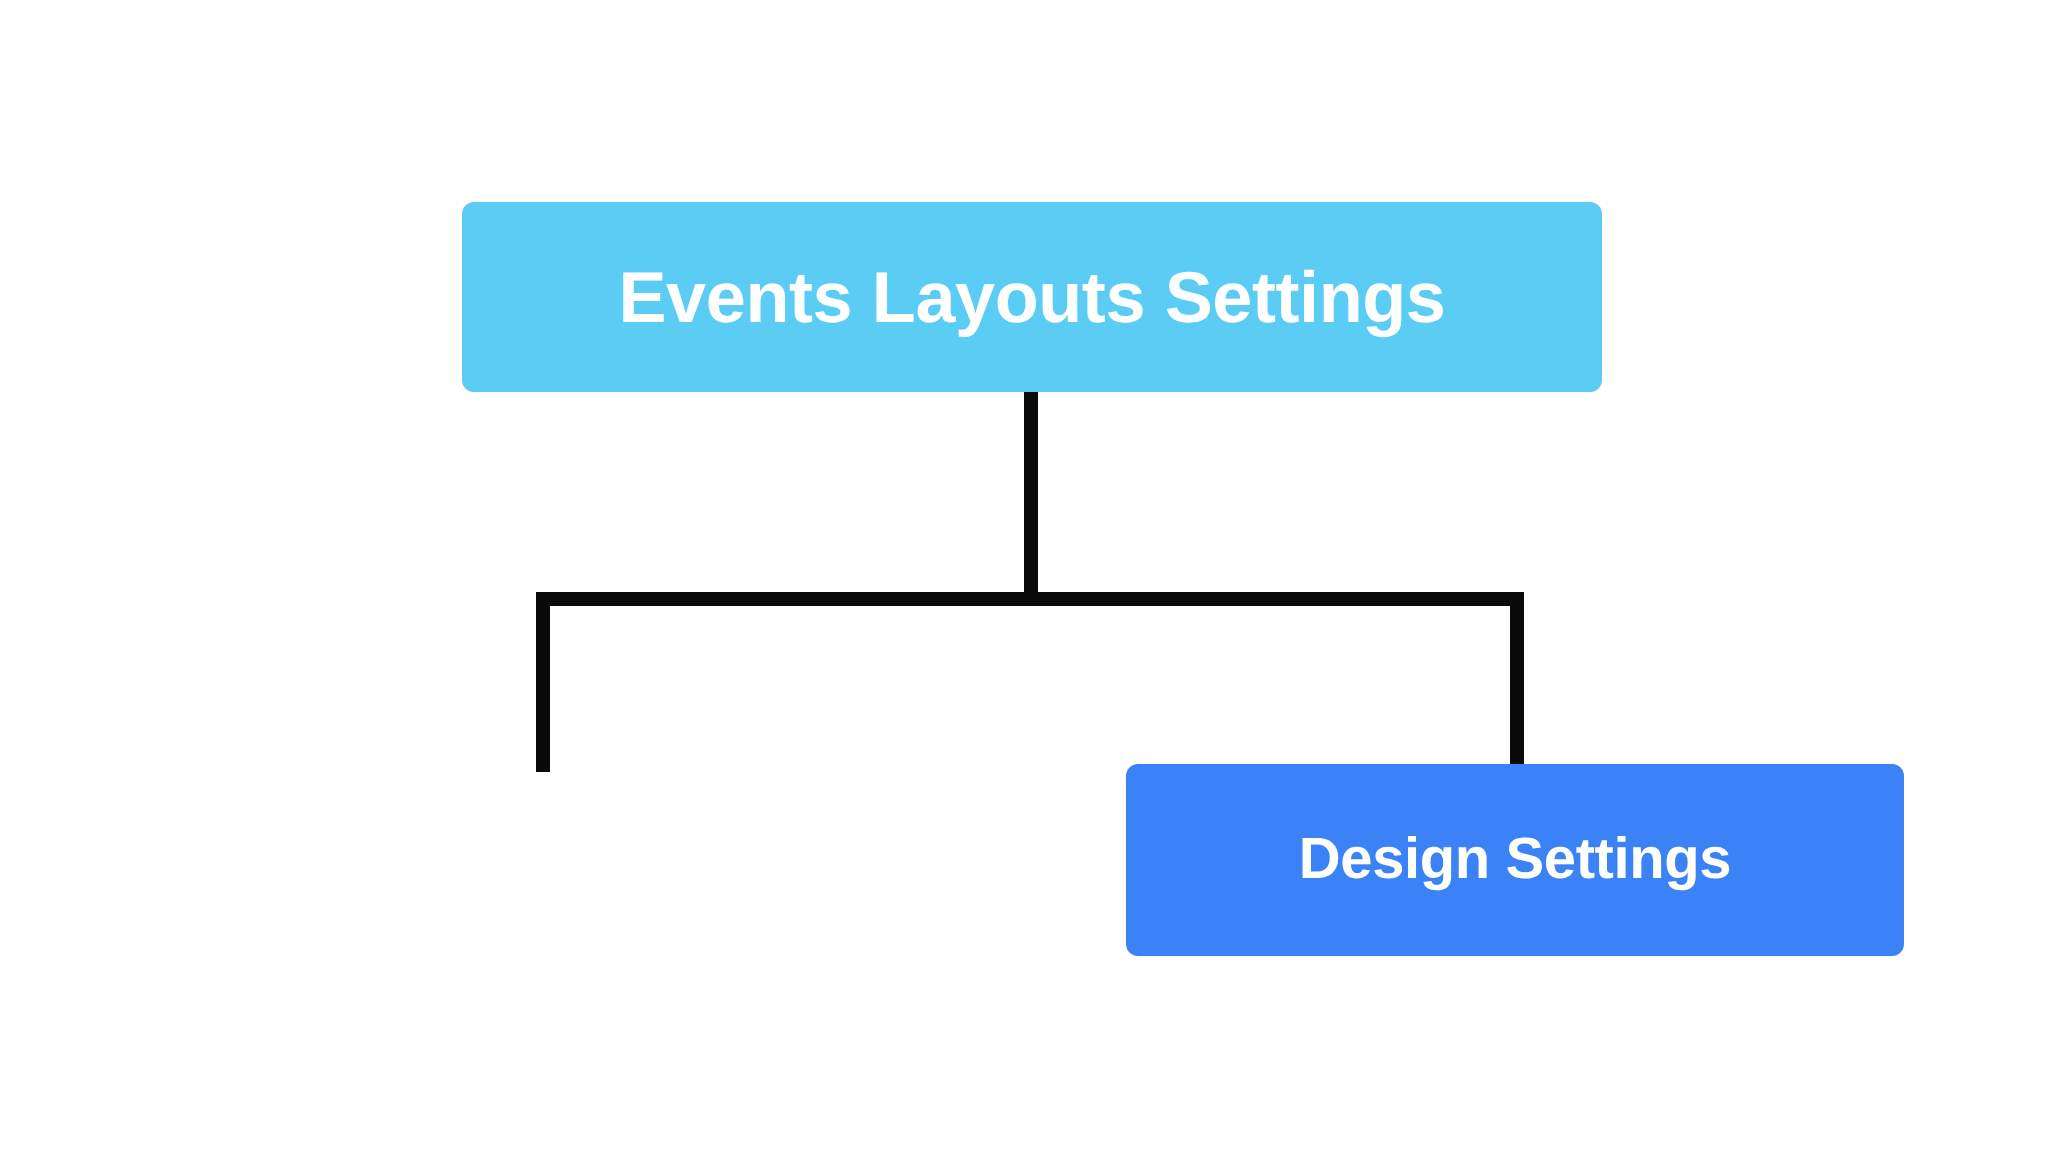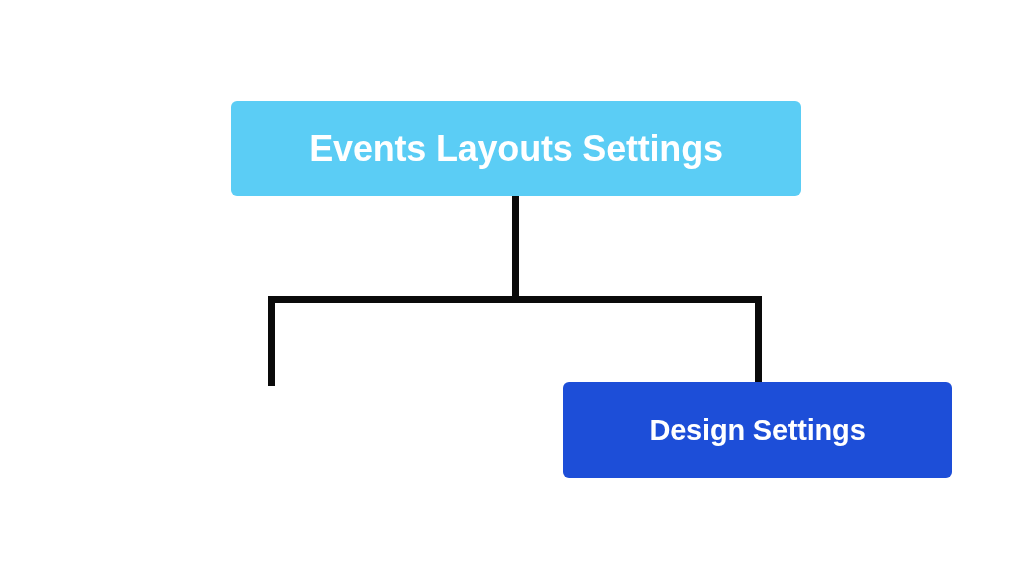--- a/index.html
+++ b/index.html
@@ -112,17 +112,17 @@
   <div class="connector" id="connector-stem" style="background: rgb(10, 10, 10);"></div>
   <div class="connector" id="connector-bar" style="background: rgb(10, 10, 10);"></div>
   <div class="connector" id="connector-drop-left" style="background: rgb(10, 10, 10);"></div>
   <div class="connector" id="connector-drop-right" style="background: rgb(10, 10, 10);"></div>
 
   <div class="node" id="node-root" style="background: #5bcdf5;">
     <span class="node-label" style="color: rgb(255, 255, 255);">Events Layouts Settings</span>
   </div>
 
 
-  <div class="node" id="node-design-settings" style="background: #1d4ed8; align-items: center;">
+  <div class="node" id="node-design-settings" style="background: #3b82f6; align-items: center;">
     <span class="node-label" style="color: rgb(255, 255, 255);">Design Settings</span>
   </div>
 
 </div>
 
 </body></html>

